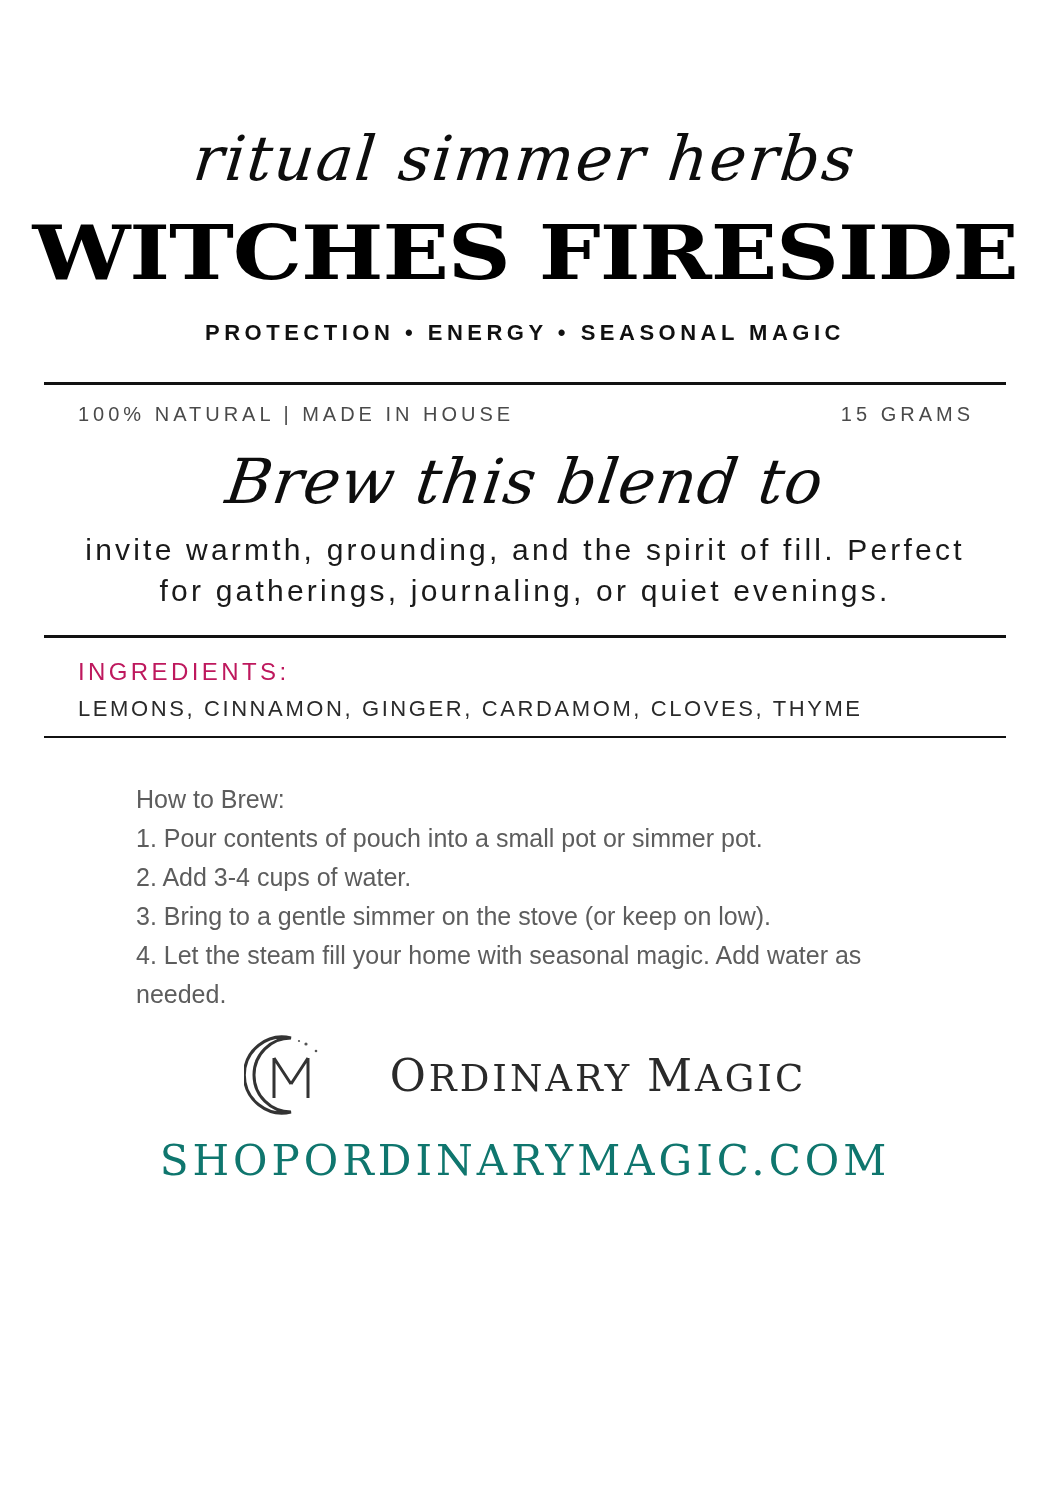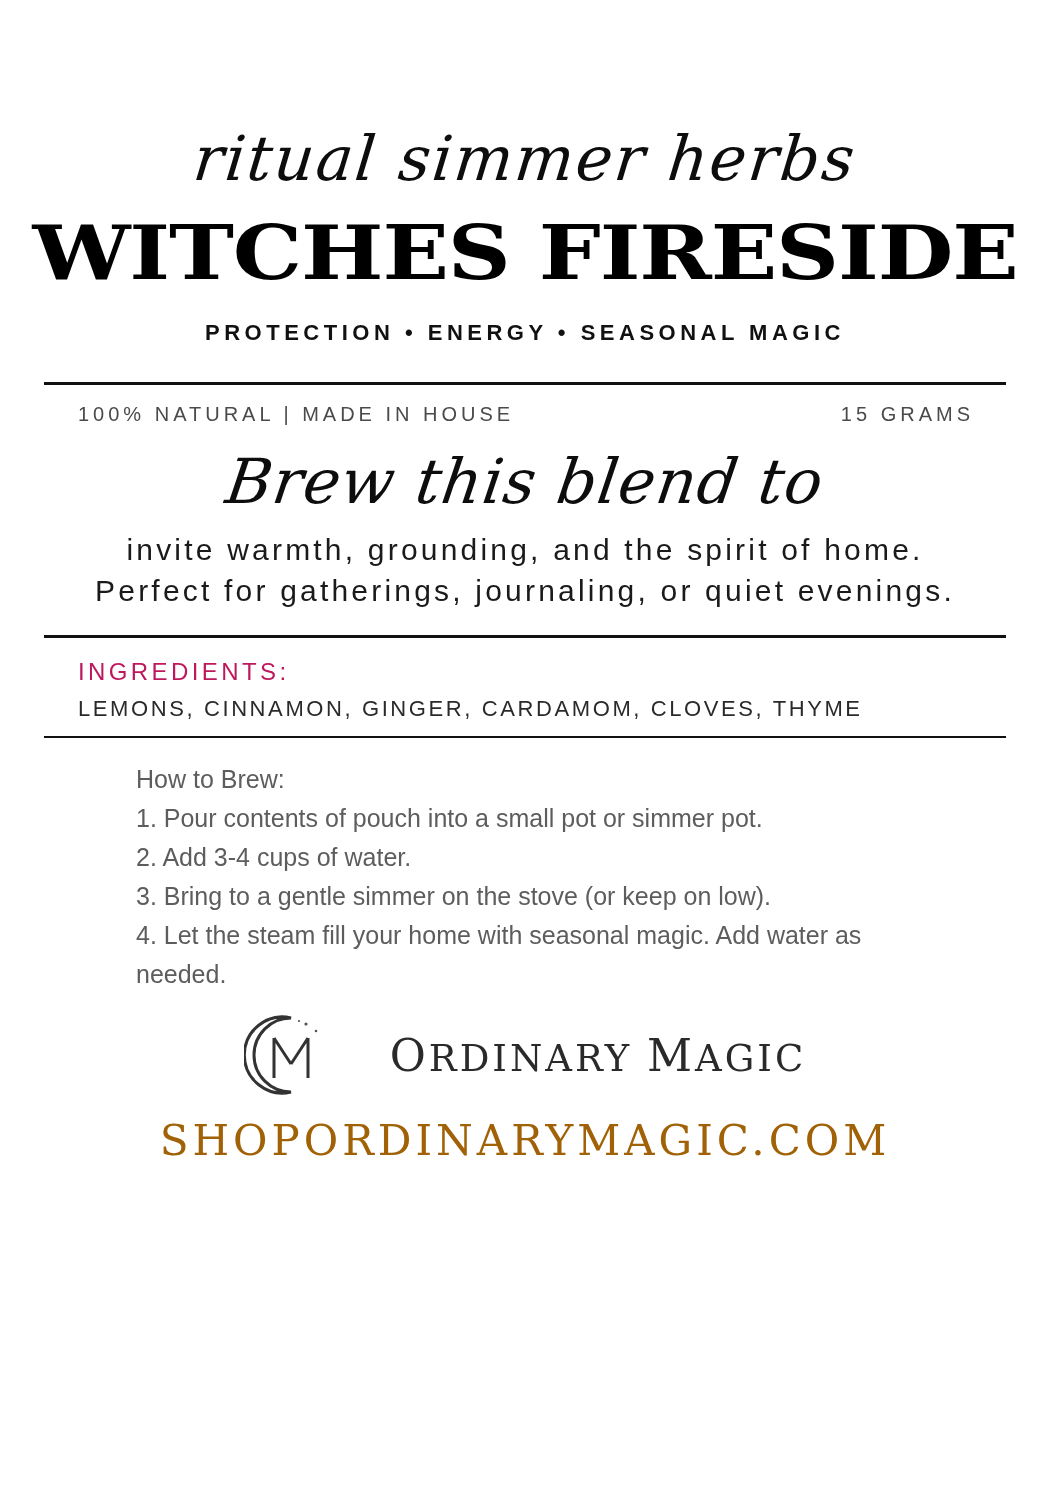--- a/index.html
+++ b/index.html
@@ -120,21 +120,21 @@
   }
   .ing-list {
     font-size: 22px;
     letter-spacing: 2.6px;
     margin-top: 10px;
     color: #2a2a2a;
   }
 
   
   .howto {
-    margin-top: 22px;
+    margin-top: 42px;
     padding: 0 52px 0 92px;
     color: #5d5d5d;
     font-size: 25px;
     line-height: 1.56;
   }
   .howto div { margin: 0; }
 
   
   .brand {
     display: flex;
@@ -156,21 +156,21 @@
     color: #2a2a2a;
   }
   .brand-name .cap { font-size: 44px; }
 
   .domain {
     text-align: center;
     font-family: "DejaVu Serif", serif;
     font-size: 42px;
     letter-spacing: 4px;
     margin-top: 18px;
-    color: #a16207;
+    color: #0f766e;
   }
 </style>
 </head>
 <body>
 
 <div class="label">
 
   <div class="script-title">ritual simmer herbs</div>
 
   <div class="main-title">WITCHES FIRESIDE</div>
@@ -179,21 +179,21 @@
 
   <div class="rule rule-top"></div>
 
   <div class="meta-row">
     <span>100% NATURAL | MADE IN HOUSE</span>
     <span>15 GRAMS</span>
   </div>
 
   <div class="brew-script">Brew this blend to</div>
 
-  <div class="brew-body">invite warmth, grounding, and the spirit of home. Perfect for gatherings, journaling, or quiet evenings.</div>
+  <div class="brew-body">invite warmth, grounding, and the spirit of fill. Perfect for gatherings, journaling, or quiet evenings.</div>
 
   <div class="rule rule-mid"></div>
 
   <div class="ing-block">
     <div class="ing-label">INGREDIENTS:</div>
     <div class="ing-list">LEMONS, CINNAMON, GINGER, CARDAMOM, CLOVES, THYME</div>
   </div>
 
   <div class="rule rule-thin" style="margin-top:14px;"></div>
 

